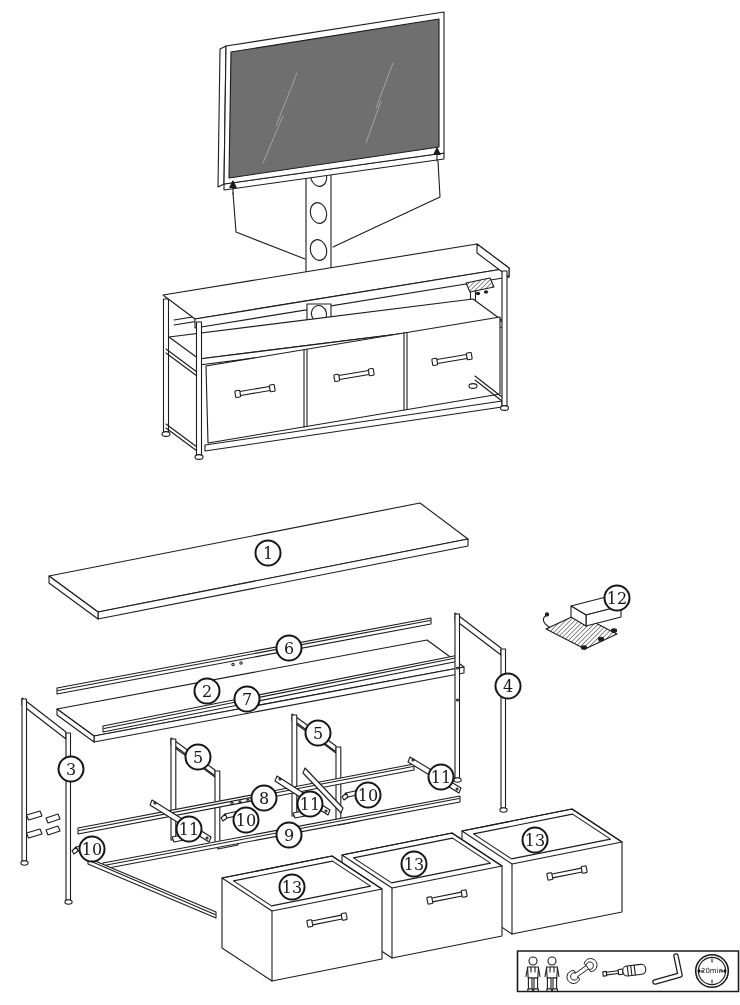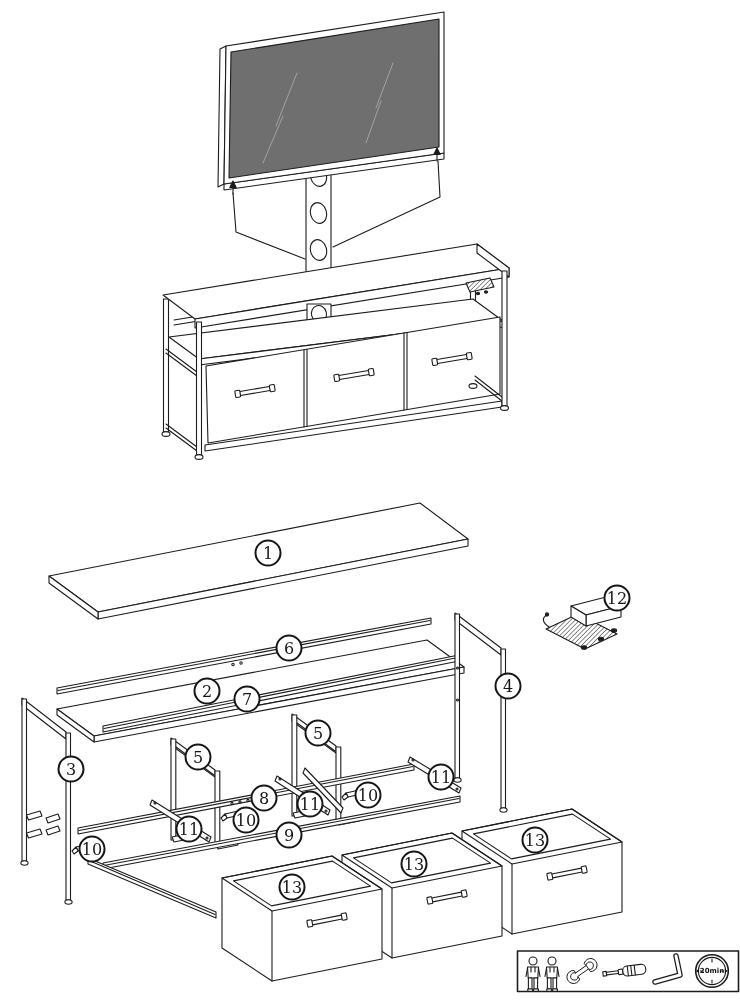--- a/index.html
+++ b/index.html
@@ -7,21 +7,21 @@
          font-family:"Liberation Sans",sans-serif;}
   .stage svg{position:absolute;left:0;top:0;}
   .callout-layer{position:absolute;left:0;top:0;width:100%;height:100%;pointer-events:none;}
   .callout{position:absolute;width:27px;height:27px;box-sizing:border-box;
            border:2.6px solid #161616;border-radius:50%;background:#fff;
            display:flex;align-items:center;justify-content:center;
            font-family:"DejaVu Serif",serif;font-size:16px;color:#161616;
            transform:translate(-50%,-50%);line-height:1;}
   .clock-label{position:absolute;left:712px;top:971px;transform:translate(-50%,-50%);
                display:flex;align-items:center;gap:1px;font-family:"DejaVu Sans",sans-serif;
-               font-size:7px;font-weight:bold;color:#111;}
+               font-size:7px;font-weight:normal;color:#111;}
   .tri-l{width:0;height:0;border-top:2.5px solid transparent;border-bottom:2.5px solid transparent;
          border-right:3.5px solid #111;}
   .tri-r{width:0;height:0;border-top:2.5px solid transparent;border-bottom:2.5px solid transparent;
          border-left:3.5px solid #111;}
 </style>
 </head>
 <body>
 
 <div class="stage">
 <svg width="740" height="1005" viewBox="0 0 740 1005" xmlns="http://www.w3.org/2000/svg">

